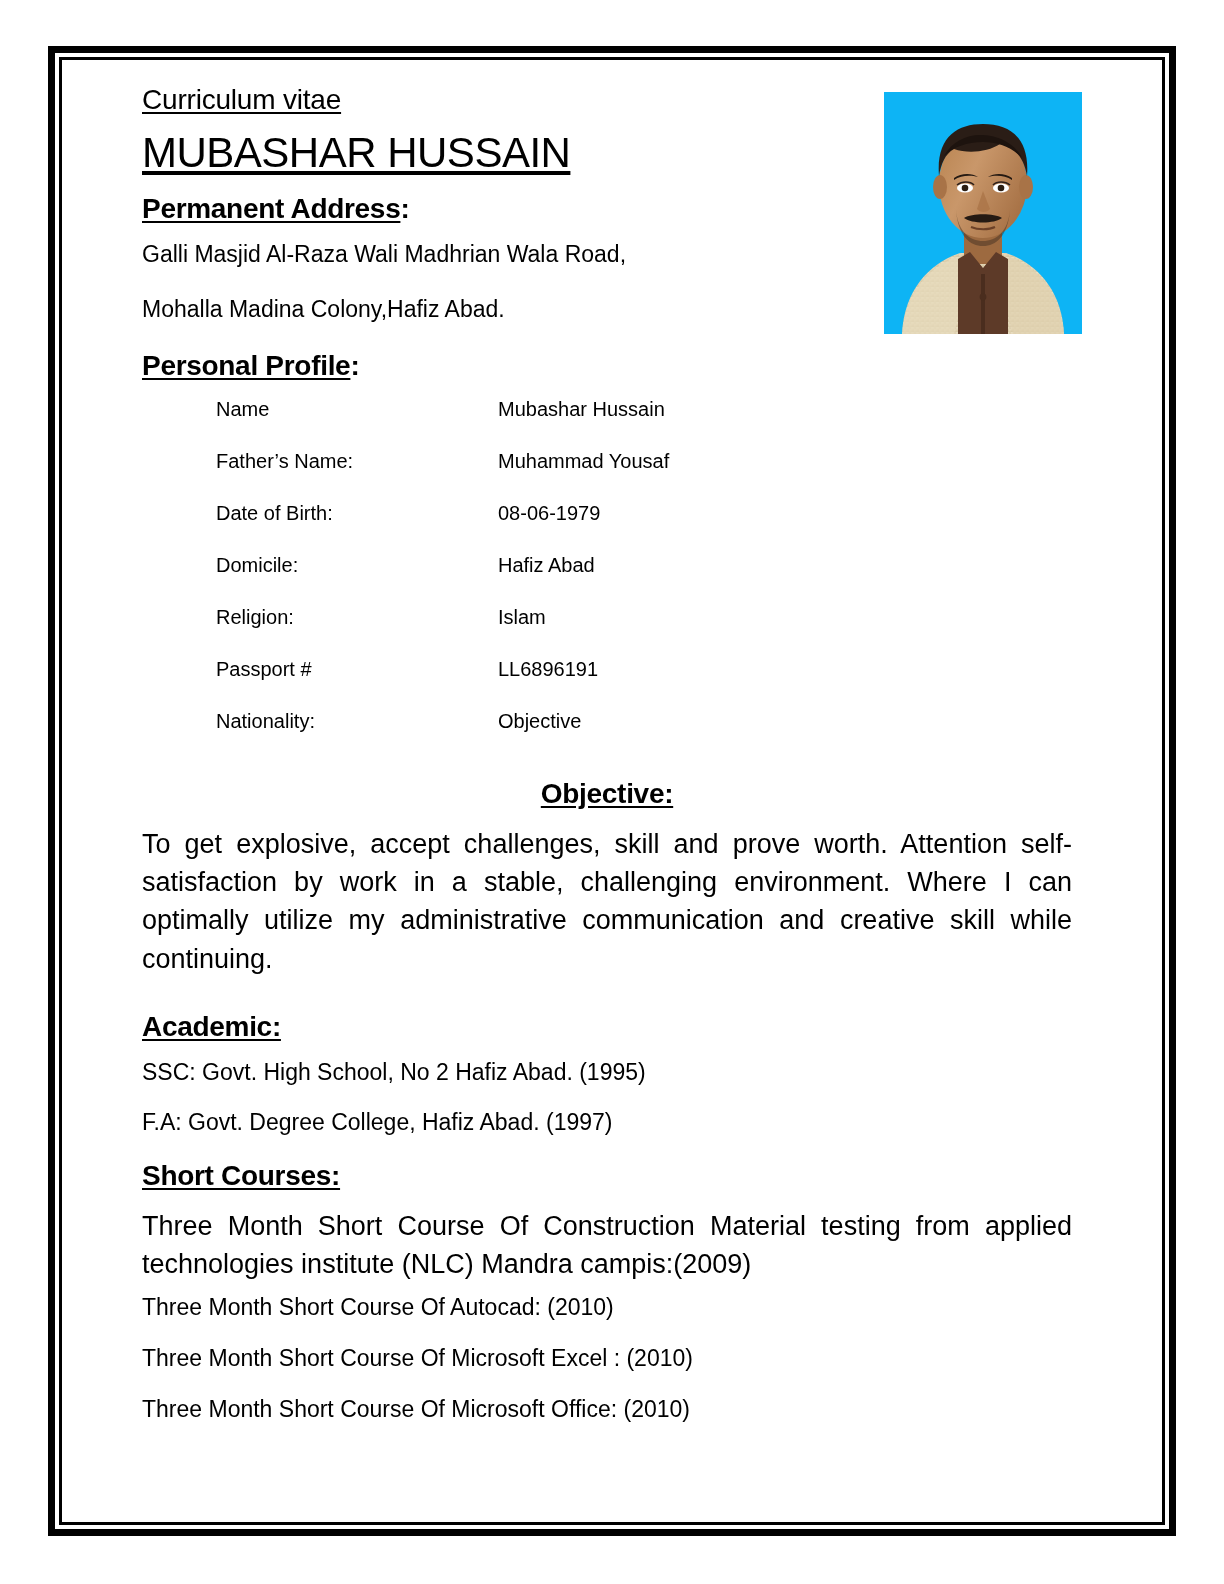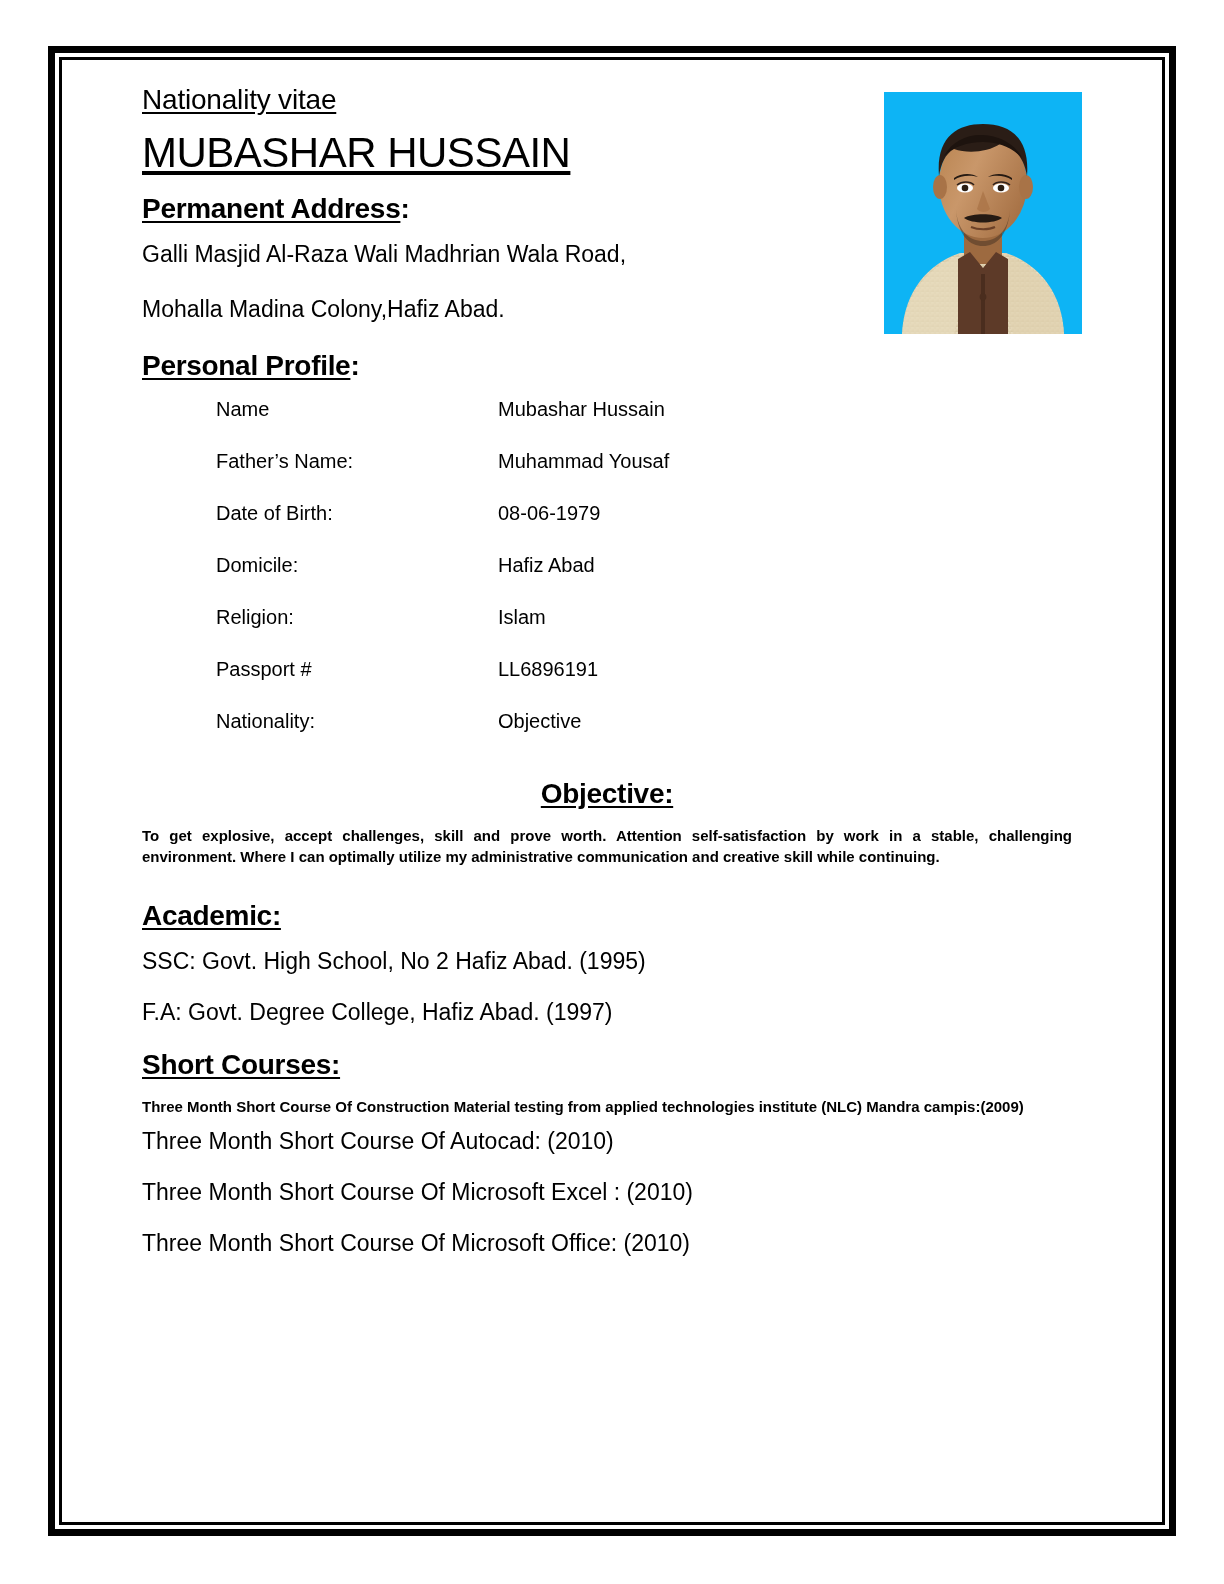--- a/index.html
+++ b/index.html
@@ -87,22 +87,22 @@
 
   .body-line {
     font-size: 23px;
     font-weight: 400;
     line-height: 1.25;
     margin: 0 0 26px 0;
   }
   .body-line.tight { margin-bottom: 22px; }
 
   .para {
-    font-size: 15px;
-    font-weight: 700;
+    font-size: 27px;
+    font-weight: 400;
     line-height: 1.42;
     margin: 0 0 10px 0;
     text-align: justify;
   }
 
   
   .profile-table {
     border-collapse: collapse;
     margin: 4px 0 6px 0;
     width: 100%;
@@ -212,21 +212,21 @@
       <path d="M80 126 C88 121 110 121 118 126 C110 132 88 132 80 126 Z" fill="#251a13"></path>
 
       <path d="M87 135 C94 138 105 138 111 135" stroke="#6b4027" stroke-width="2" fill="none"></path>
 
       <path d="M72 118 C74 144 86 154 99 154 C112 154 124 144 126 118 C124 140 112 149 99 149 C86 149 74 140 72 118 Z" fill="#3a2a1e" opacity="0.45"></path>
     </svg>
   </div>
 
   <div id="content">
 
-    <div class="cv-title"><span class="u">Nationality vitae</span></div>
+    <div class="cv-title"><span class="u">Curriculum vitae</span></div>
 
     <div class="person-name"><span class="u">MUBASHAR HUSSAIN</span></div>
 
     <h2 class="section"><span class="u">Permanent Address</span><span class="colon">:</span></h2>
 
     <p class="body-line">Galli Masjid Al-Raza Wali Madhrian Wala Road,</p>
     <p class="body-line">Mohalla Madina Colony,Hafiz Abad.</p>
 
     <h2 class="section"><span class="u">Personal Profile</span><span class="colon">:</span></h2>
 

